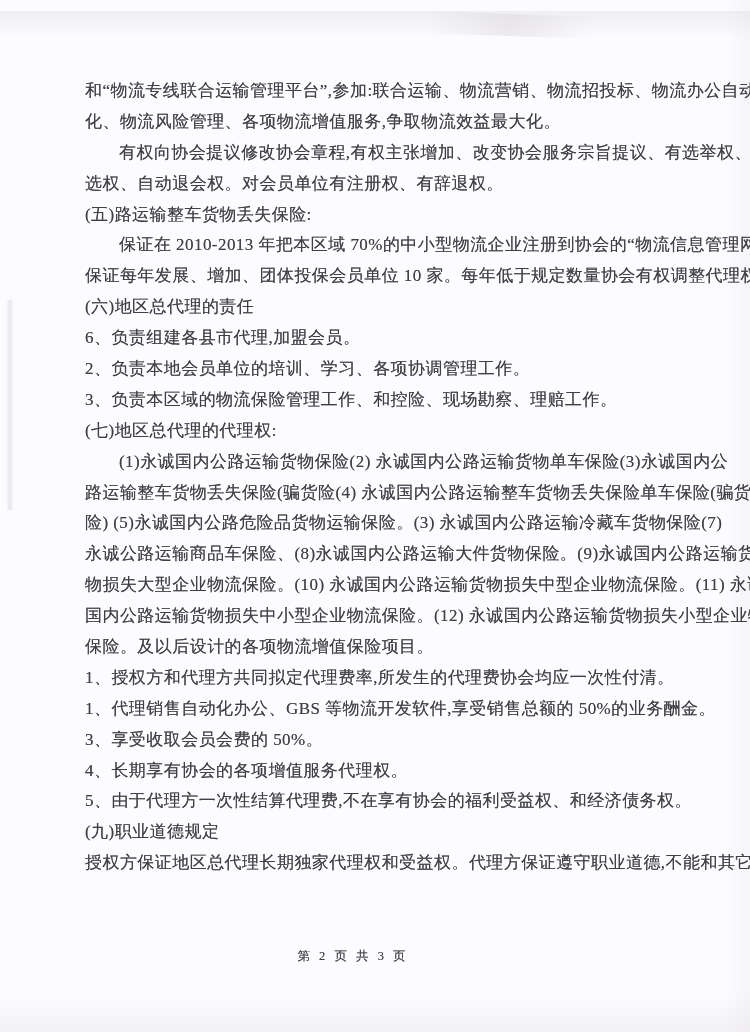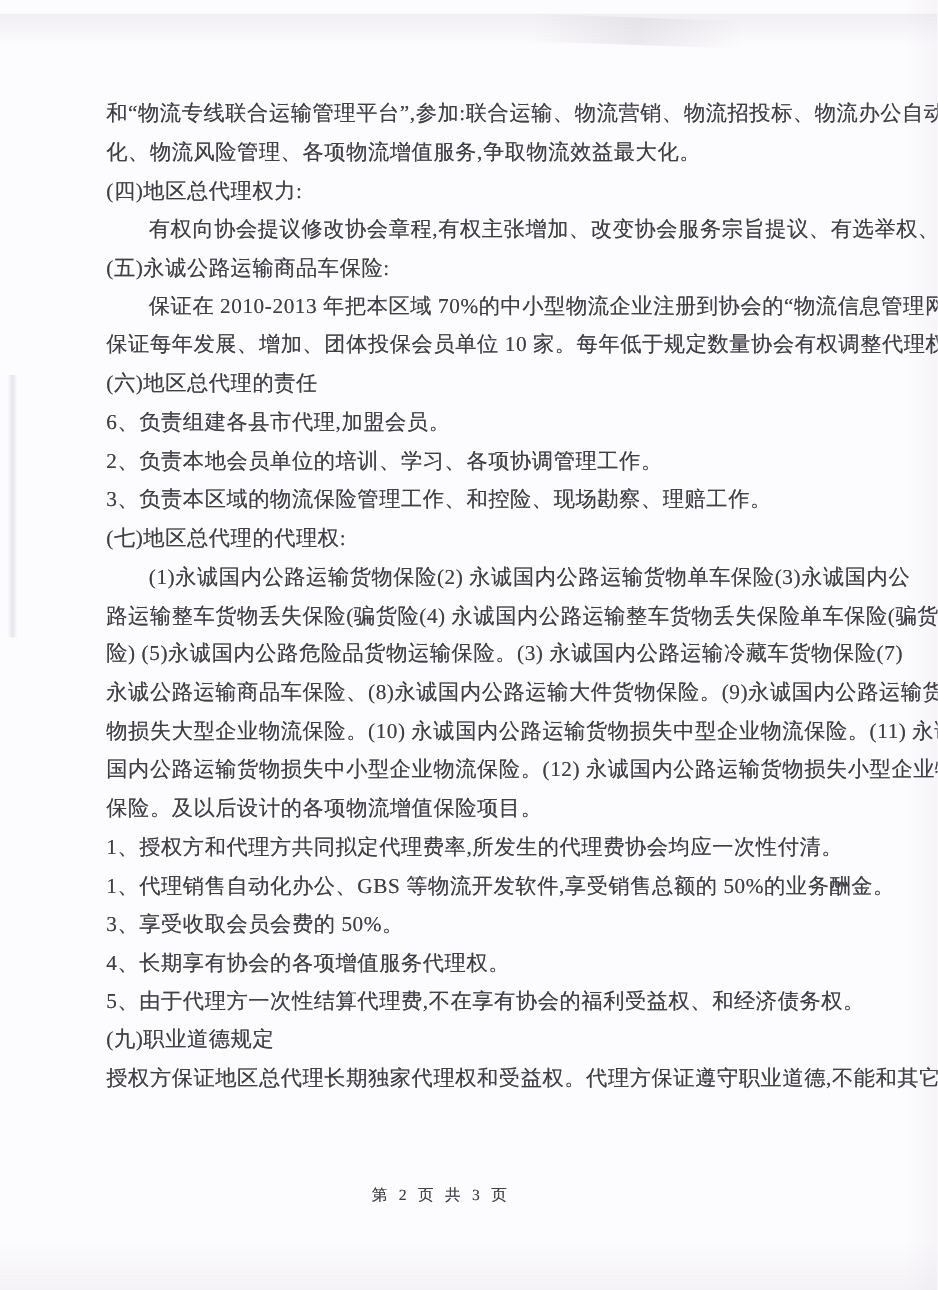--- a/index.html
+++ b/index.html
@@ -73,23 +73,23 @@
 <div class="scan">
   <div class="edge-band-top"></div>
   <div class="crease-top"></div>
   <div class="crease-left"></div>
   <div class="shade-right"></div>
   <div class="shade-bottom"></div>
 
   <div class="doc" id="doc-body">
       <div class="line">和“物流专线联合运输管理平台”,参加:联合运输、物流营销、物流招投标、物流办公自动</div>
       <div class="line">化、物流风险管理、各项物流增值服务,争取物流效益最大化。</div>
-      <div class="line">(四)地区总代理权力:</div>
       <div class="line indent">有权向协会提议修改协会章程,有权主张增加、改变协会服务宗旨提议、有选举权、当</div>
-      <div class="line">(五)永诚公路运输商品车保险:</div>
+      <div class="line">选权、自动退会权。对会员单位有注册权、有辞退权。</div>
+      <div class="line">(五)路运输整车货物丢失保险:</div>
       <div class="line indent">保证在 2010-2013 年把本区域 70%的中小型物流企业注册到协会的“物流信息管理网”。</div>
       <div class="line">保证每年发展、增加、团体投保会员单位 10 家。每年低于规定数量协会有权调整代理权。</div>
       <div class="line">(六)地区总代理的责任</div>
       <div class="line">6、负责组建各县市代理,加盟会员。</div>
       <div class="line">2、负责本地会员单位的培训、学习、各项协调管理工作。</div>
       <div class="line">3、负责本区域的物流保险管理工作、和控险、现场勘察、理赔工作。</div>
       <div class="line">(七)地区总代理的代理权:</div>
       <div class="line indent">(1)永诚国内公路运输货物保险(2) 永诚国内公路运输货物单车保险(3)永诚国内公</div>
       <div class="line">路运输整车货物丢失保险(骗货险(4) 永诚国内公路运输整车货物丢失保险单车保险(骗货</div>
       <div class="line">险) (5)永诚国内公路危险品货物运输保险。(3) 永诚国内公路运输冷藏车货物保险(7)</div>

